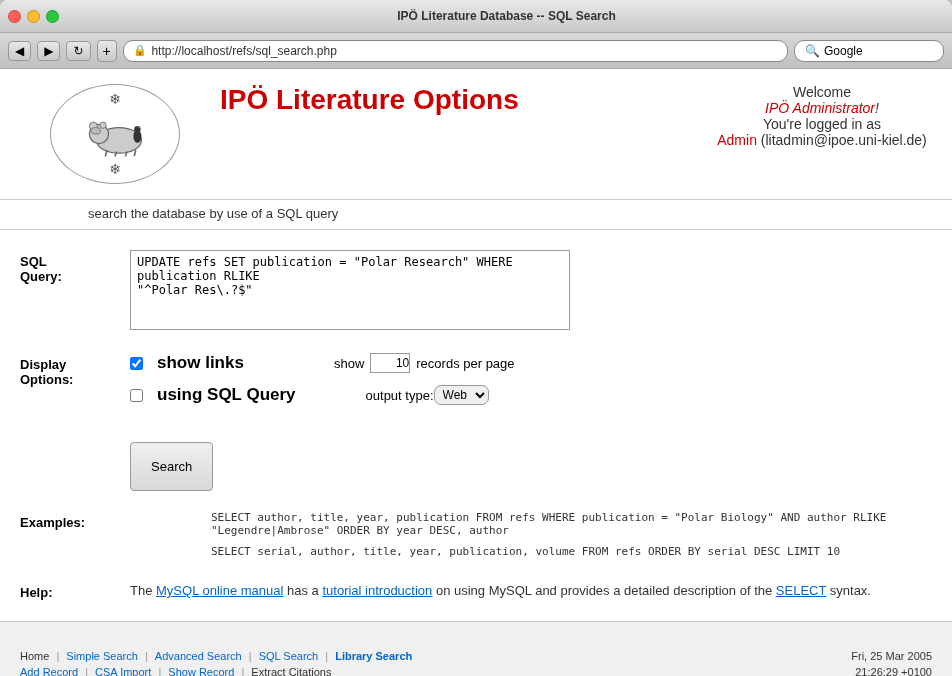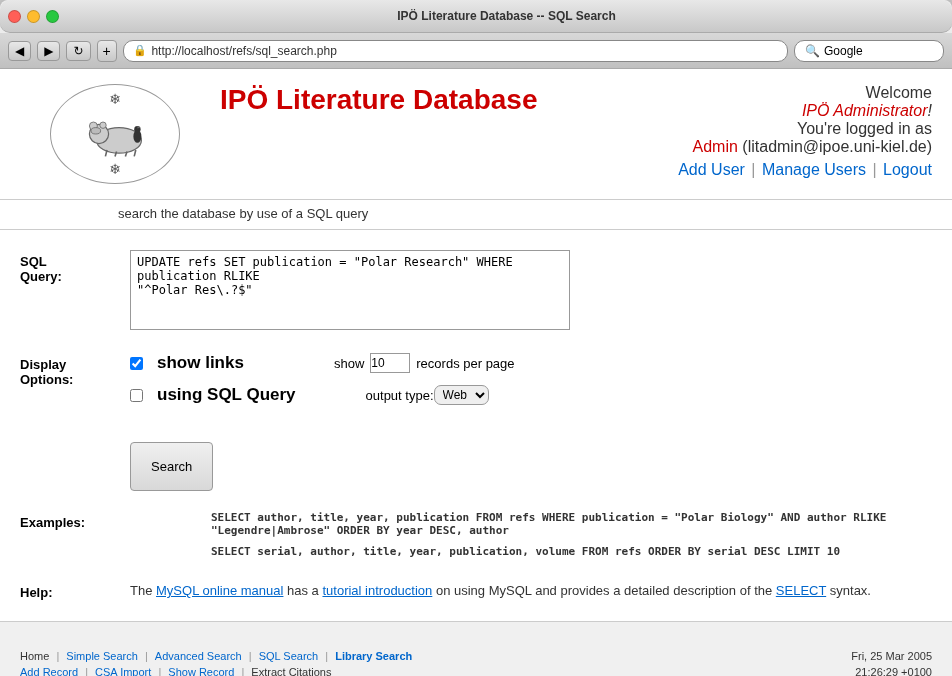--- a/index.html
+++ b/index.html
@@ -5,21 +5,20 @@
     * { margin: 0; padding: 0; box-sizing: border-box; }
     body { font-family: Arial, Helvetica, sans-serif; font-size: 13px; background: #d0d0d0; }
 
     
     .window { width: 952px; min-height: 676px; background: #ececec; border-radius: 8px; overflow: hidden; box-shadow: 0 4px 20px rgba(0,0,0,0.4); }
 
     .titlebar {
       background: linear-gradient(to bottom, #e8e8e8, #c8c8c8);
       height: 28px; display: flex; align-items: center; padding: 16px 8px;
       border-bottom: 1px solid #aaa;
-      border-radius: 10px;
     }
     .traffic-lights { display: flex; gap: 6px; margin-right: 10px; }
     .tl { width: 13px; height: 13px; border-radius: 50%; border: 1px solid rgba(0,0,0,0.2); }
     .tl-close { background: #ff5f57; }
     .tl-min { background: #febc2e; }
     .tl-max { background: #28c840; }
     .titlebar-title { flex: 1; text-align: center; font-size: 12px; font-weight: bold; color: #333; }
 
     
     .addressbar {
@@ -46,46 +45,46 @@
     .snowflake-bottom { position: absolute; bottom: 6px; font-size: 14px; color: #555; }
     .polar-bear { width: 80px; height: 50px; }
 
     .site-title-area { flex: 1; padding-left: 10px; }
     .site-title { font-size: 28px; font-weight: bold; color: #cc0000; margin-bottom: 4px; }
     .site-nav { font-size: 12px; color: #333; }
     .site-nav a { color: #333; text-decoration: none; }
     .site-nav a.special { color: #0066cc; text-decoration: none; }
     .nav-sep { color: #999; margin: 0 2px; }
 
-    .user-info { text-align: right; font-size: 16px; color: #333; min-width: 220px; }
+    .user-info { text-align: center; font-size: 14px; color: #333; min-width: 220px; }
     .user-info .admin-link { color: #cc0000; text-decoration: none; }
     .user-info .blue-link { color: #0066cc; text-decoration: none; }
 
-    .subheader { display: flex; justify-content: space-between; align-items: flex-start; padding: 6px 20px 8px 118px; border-bottom: 1px solid #ccc; }
+    .subheader { display: flex; justify-content: space-between; align-items: flex-start; padding: 6px 20px 8px 88px; border-bottom: 1px solid #ccc; }
     .subheader-text { font-size: 13px; color: #333; }
 
     
     .main-content { padding: 20px 20px 20px 20px; }
     .form-row { display: flex; margin-bottom: 20px; align-items: flex-start; }
     .form-label { width: 110px; font-weight: bold; font-size: 13px; padding-top: 4px; }
     .form-field { flex: 1; }
 
     .sql-textarea { width: 440px; height: 80px; border: 1px solid #999; padding: 4px 6px; font-family: monospace; font-size: 12px; resize: none; }
 
     .display-options { }
     .option-row { display: flex; align-items: center; margin-bottom: 12px; gap: 10px; }
     .option-row input[type=checkbox] { margin-right: 4px; }
     .option-label { font-size: 17px; font-weight: bold; }
     .show-group { display: flex; align-items: center; gap: 6px; margin-left: 80px; font-size: 13px; }
-    .per-page-input { width: 40px; height: 20px; border: 1px solid #999; text-align: left; font-size: 12px; }
+    .per-page-input { width: 40px; height: 20px; border: 1px solid #999; text-align: right; font-size: 12px; }
     .output-group { display: flex; align-items: center; margin-left: 60px; font-size: 13px; }
     .output-select { font-size: 12px; border: 1px solid #999; border-radius: 7px; padding: 1px 4px; }
 
     .search-btn { background: linear-gradient(to bottom, #f0f0f0, #d8d8d8); border: 1px solid #999; border-radius: 4px; padding: 16px 20px; font-size: 13px; cursor: pointer; margin-top: 5px; }
-    .examples-content { margin-left: 110px; font-family: monospace; font-size: 11px; color: #333; font-weight: bold; }
+    .examples-content { margin-left: 110px; font-family: monospace; font-size: 11px; color: #333; }
     .example-query { margin-bottom: 8px; }
 
     .help-section { margin-top: 15px; display: flex; }
     .help-content { flex: 1; font-size: 13px; color: #333; line-height: 1.5; }
     .help-content a { color: #0066cc; }
 
     
     .site-footer { background: #f0f0f0; border-top: 1px solid #ccc; padding: 28px 20px; font-size: 11px; color: #333; }
     .footer-row { display: flex; justify-content: space-between; align-items: center; margin-bottom: 4px; }
     .footer-links a { color: #0066cc; text-decoration: none; }
@@ -142,35 +141,28 @@
             <line x1="76" y1="50" x2="74" y2="58" stroke="#666" stroke-width="2"></line>
 
             <ellipse cx="78" cy="33" rx="5" ry="8" fill="#333"></ellipse>
             <circle cx="78" cy="24" r="4" fill="#333"></circle>
             <polygon points="78,20 82,22 78,23" fill="#666"></polygon>
           </svg>
           <span class="snowflake-bottom">❄</span>
         </div>
       </div>
       <div class="site-title-area">
-        <div class="site-title">IPÖ Literature Database</div>
+        <div class="site-title">IPÖ Literature Options</div>
       </div>
       <div class="user-info">
         <div>
           <span>Welcome</span><br>
           <em><a href="#" class="admin-link">IPÖ Administrator</a>!</em><br>
           <span>You're logged in as</span><br>
           <a href="#" class="admin-link">Admin</a> <span>(litadmin@ipoe.uni-kiel.de)</span>
-        </div>
-        <div style="margin-top:5px;">
-          <a href="#" class="blue-link">Add User</a>
-          <span class="nav-sep"> | </span>
-          <a href="#" class="blue-link">Manage Users</a>
-          <span class="nav-sep"> | </span>
-          <a href="#" class="blue-link">Logout</a>
         </div>
       </div>
     </div>
 
     <div class="subheader">
       <div class="subheader-text">search the database by use of a SQL query</div>
     </div>
 
     <div class="main-content">
 

